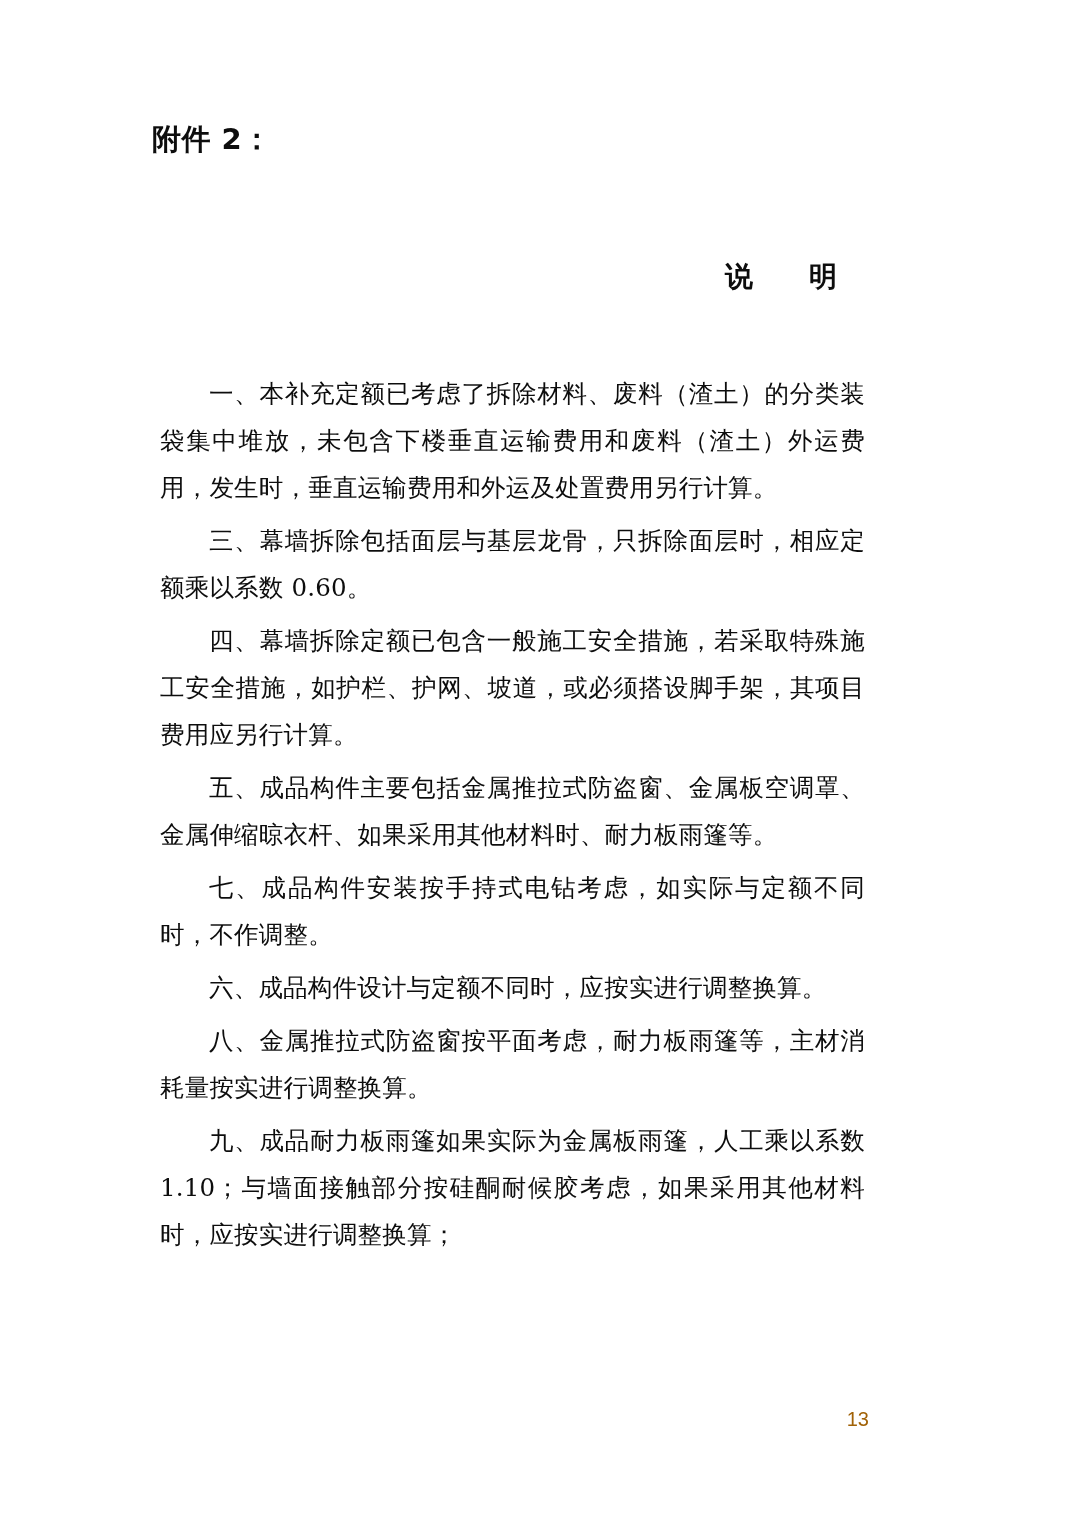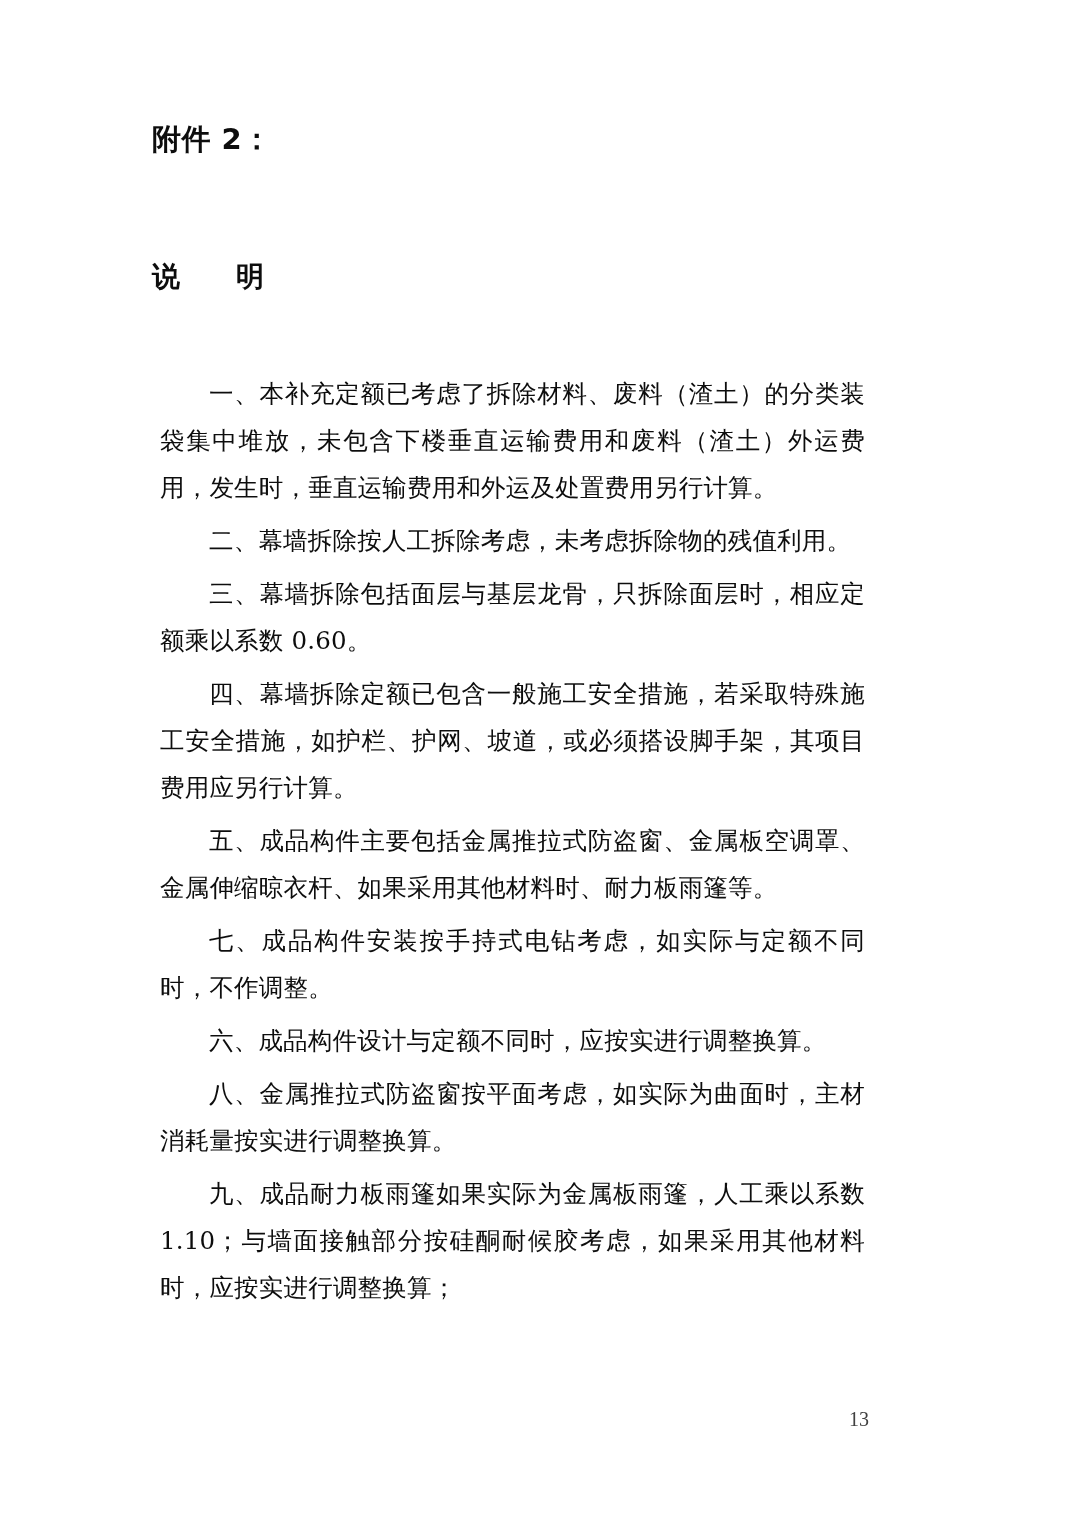--- a/index.html
+++ b/index.html
@@ -37,21 +37,21 @@
     font-size: 29px;
     text-align: center;
     line-height: 1.55;
     margin: 0;
     letter-spacing: 0.5px;
   }
   .doc-title .line2 {
     display: block;
   }
   .section-heading {
-    text-align: left;
+    text-align: right;
     font-family: "DejaVu Sans", "Liberation Sans", sans-serif;
     font-weight: bold;
     font-size: 28px;
     letter-spacing: 14px;
     margin: 96px 0 0 0;
     padding-right: 14px;
   }
   .body-block {
     margin-top: 74px;
   }
@@ -62,44 +62,43 @@
     margin: 0 0 6px 8px;
     text-align: justify;
     text-justify: inter-ideograph;
     text-indent: 2em;
     letter-spacing: 0.2px;
   }
   .page-number {
     position: absolute;
     right: 104px;
     bottom: 96px;
-    font-family: Liberation Serif, serif;
+    font-family: Liberation Sans, sans-serif;
     font-size: 20px;
-    color: #404040;
+    color: #a16207;
   }
 </style>
 </head>
 <body>
 
 <div class="page">
 
   <div class="attachment-label">附件 2：</div>
 
   <div class="doc-title">
   </div>
 
   <div class="section-heading">说　明</div>
 
   <div class="body-block">
     <p class="para">一、本补充定额已考虑了拆除材料、废料（渣土）的分类装袋集中堆放，未包含下楼垂直运输费用和废料（渣土）外运费用，发生时，垂直运输费用和外运及处置费用另行计算。</p>
-    <p class="para">二、幕墙拆除按人工拆除考虑，未考虑拆除物的残值利用。</p>
     <p class="para">三、幕墙拆除包括面层与基层龙骨，只拆除面层时，相应定额乘以系数 0.60。</p>
     <p class="para">四、幕墙拆除定额已包含一般施工安全措施，若采取特殊施工安全措施，如护栏、护网、坡道，或必须搭设脚手架，其项目费用应另行计算。</p>
     <p class="para">五、成品构件主要包括金属推拉式防盗窗、金属板空调罩、金属伸缩晾衣杆、如果采用其他材料时、耐力板雨篷等。</p>
     <p class="para">七、成品构件安装按手持式电钻考虑，如实际与定额不同时，不作调整。</p>
     <p class="para">六、成品构件设计与定额不同时，应按实进行调整换算。</p>
-    <p class="para">八、金属推拉式防盗窗按平面考虑，如实际为曲面时，主材消耗量按实进行调整换算。</p>
+    <p class="para">八、金属推拉式防盗窗按平面考虑，耐力板雨篷等，主材消耗量按实进行调整换算。</p>
     <p class="para">九、成品耐力板雨篷如果实际为金属板雨篷，人工乘以系数 1.10；与墙面接触部分按硅酮耐候胶考虑，如果采用其他材料时，应按实进行调整换算；</p>
   </div>
 
   <div class="page-number">13</div>
 
 </div>
 
 </body></html>

